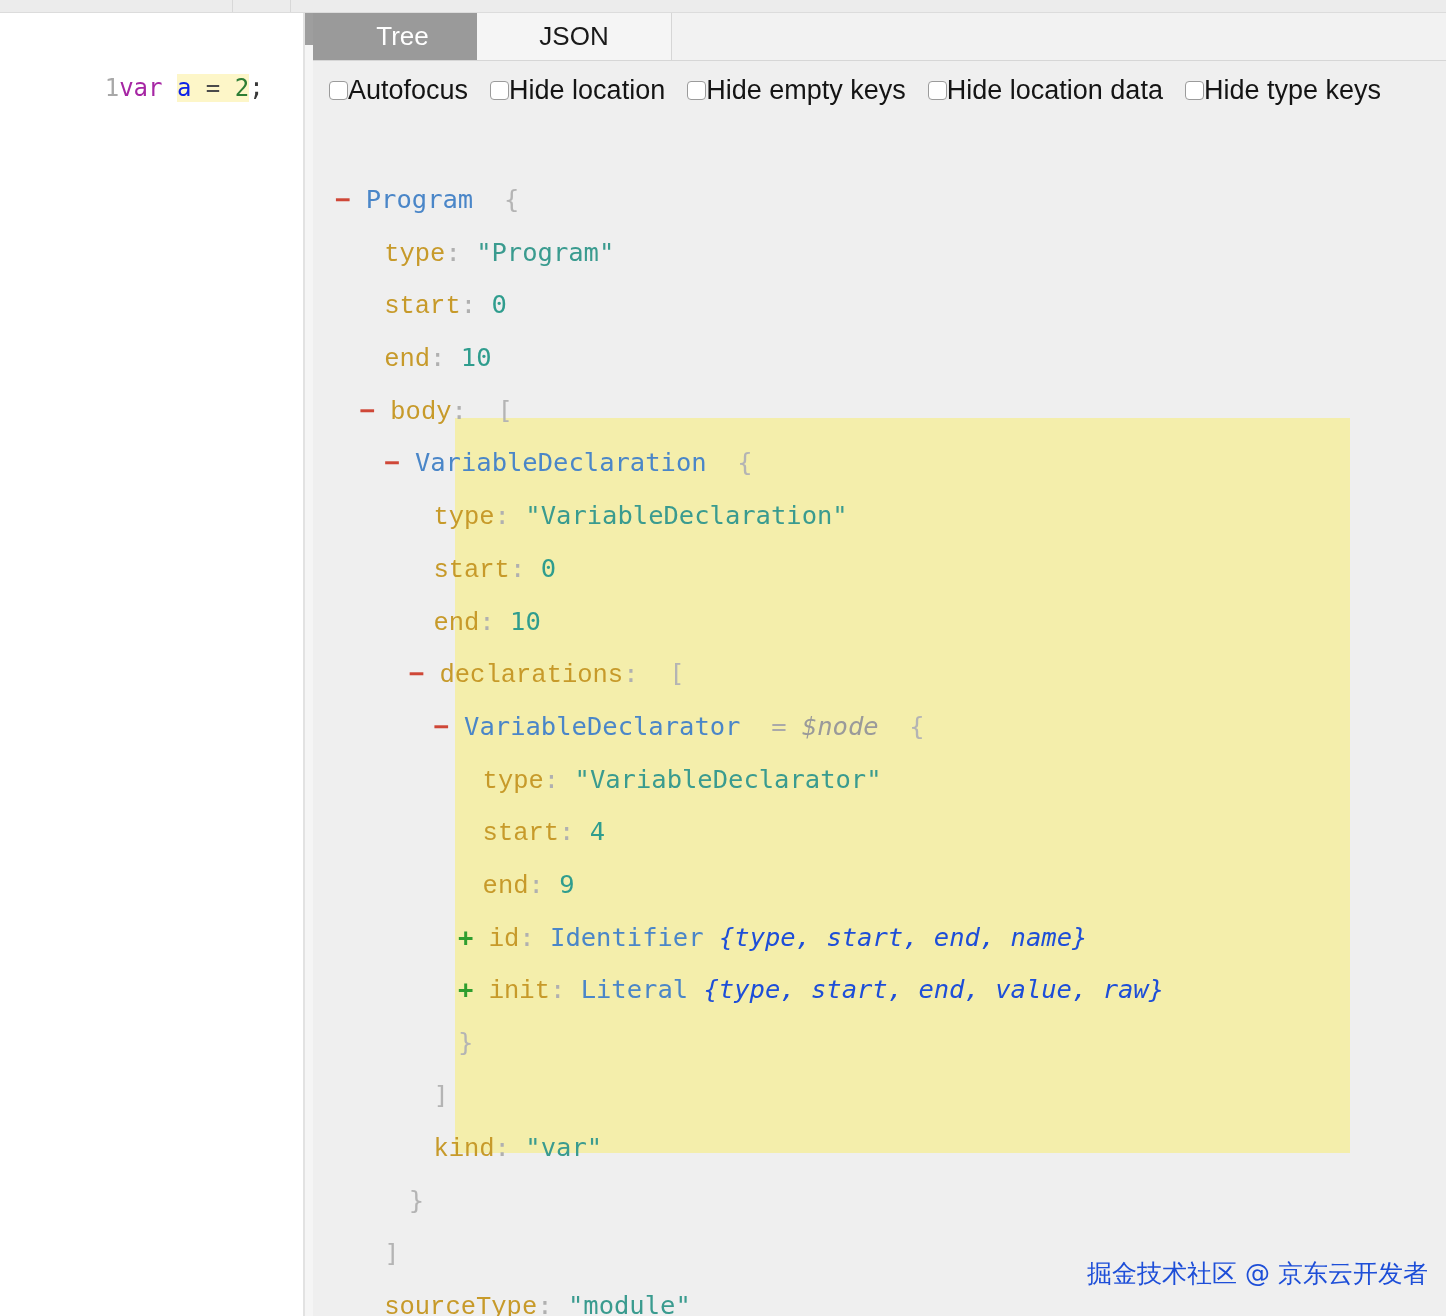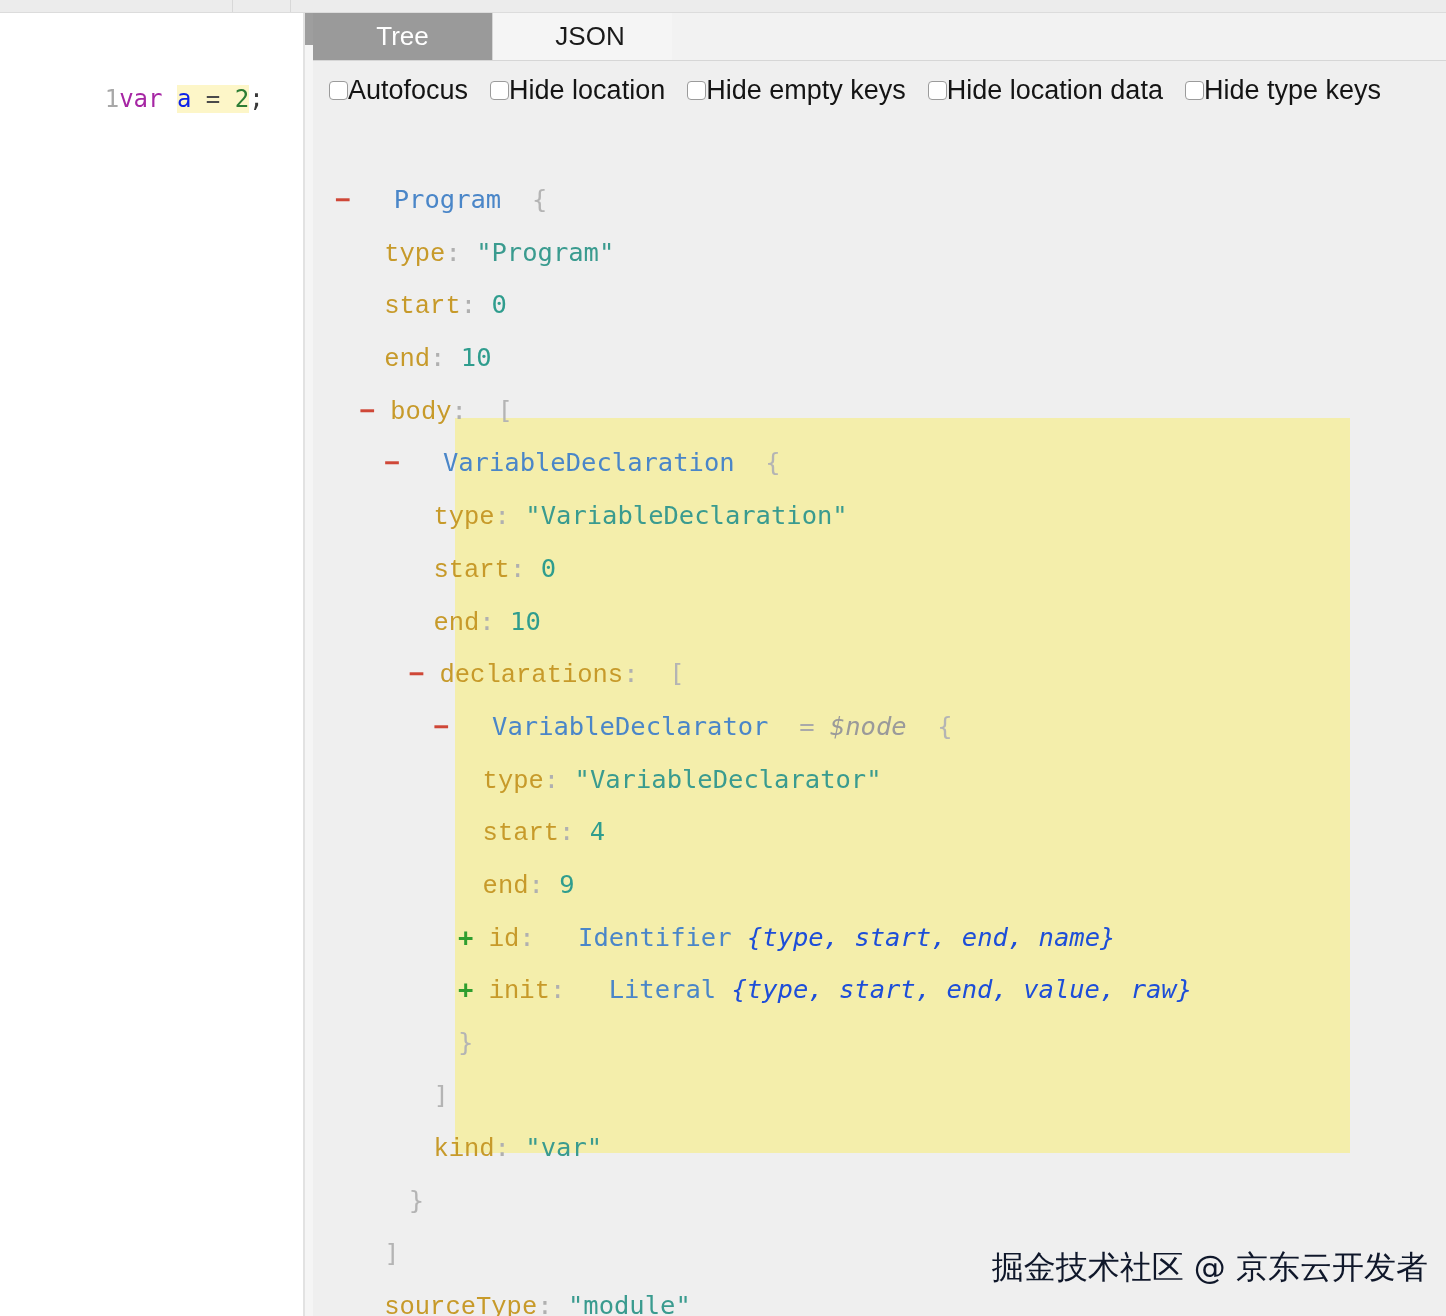--- a/index.html
+++ b/index.html
@@ -17,21 +17,21 @@
   .topstrip .seg.s1{left:232px;}
   .topstrip .seg.s2{left:290px;}
   .topstrip .base{position:absolute;left:0;bottom:0;width:1446px;height:1px;background:#dcdcdc;}
 
   
   .editor{
     position:absolute;left:0;top:13px;width:303px;height:1303px;
     background:#ffffff;
   }
   .code-line{
-    position:absolute;left:0;top:26px;height:40px;
+    position:absolute;left:0;top:15px;height:40px;
     font-family:"DejaVu Sans Mono", monospace;
     font-size:24px;line-height:40px;white-space:pre;
   }
   .ln{color:#a8a8a8;padding-left:18px;}
   .kw{color:#a626a4;}
   .ident{color:#0d22e8;}
   .op{color:#4a4a4a;}
   .num{color:#2d7d35;}
   .punc{color:#383838;}
   .sel{background:#fdf6c8;}
@@ -50,21 +50,21 @@
   .tabbar{position:absolute;left:0;top:0;width:1133px;height:48px;background:#a16207;}
   .tabbar .underline{position:absolute;left:0;bottom:0;width:1133px;height:1px;background:#d6d6d6;}
   .tab{
     position:absolute;top:0;height:47px;
     display:flex;align-items:center;justify-content:center;
     font-size:26px;color:#1a1a1a;box-sizing:border-box;
     border-right:1px solid #d6d6d6;
   }
   .tab.active{background:#9a9a9a;color:#ffffff;}
   .tab.t1{left:0;width:180px;}
-  .tab.t2{left:180px;width:195px;background:#f5f5f5;align-items:center;}
+  .tab.t2{left:164px;width:195px;background:#f5f5f5;align-items:center;}
   .tab.filler{left:359px;width:774px;background:#f2f2f2;border-right:none;}
 
   
   .options{position:absolute;left:0;top:48px;width:1133px;padding:14px 0 0 16px;box-sizing:border-box;}
   .optrow{display:flex;align-items:flex-start;flex-wrap:wrap;}
   .opt{display:flex;align-items:center;margin-right:22px;margin-bottom:6px;}
   .cbox{
     width:19px;height:19px;border:1px solid #9b9b9b;border-radius:4px;
     background:#ffffff;box-sizing:border-box;flex:0 0 auto;
   }
@@ -80,34 +80,34 @@
   .row .txt{position:relative;z-index:2;display:inline-block;}
 
   
   .hl{
     position:absolute;left:142px;top:245px;width:895px;height:735px;
     background:#f4eeab;z-index:1;
   }
 
   .exp{color:#cf4737;font-weight:bold;}
   .expp{color:#2f9e2f;font-weight:bold;}
-  .nodename{color:#4a86c8;margin-left:28px;}
+  .nodename{color:#4a86c8;}
   .key{color:#c79a2a;font-family:Liberation Mono, monospace;}
   .colon{color:#b0b0b0;}
   .str{color:#3a9b8f;}
   .numv{color:#2f9d8e;}
   .brace{color:#b4b4b4;}
   .eqs{color:#a9a9a9;}
   .varname{color:#9a9a9a;font-style:italic;}
   .preview{color:#1d4ed8;font-style:italic;}
 
   
   .watermark{
     position:absolute;right:18px;bottom:26px;
-    font-size:32px;color:#0f172a;white-space:nowrap;
+    font-size:25px;color:#1d4ed8;white-space:nowrap;
     font-family:"DejaVu Sans", sans-serif;
   }
 </style>
 </head>
 <body>
 
 <div class="app">
 
   <div class="topstrip">
     <div class="seg s1"></div>

